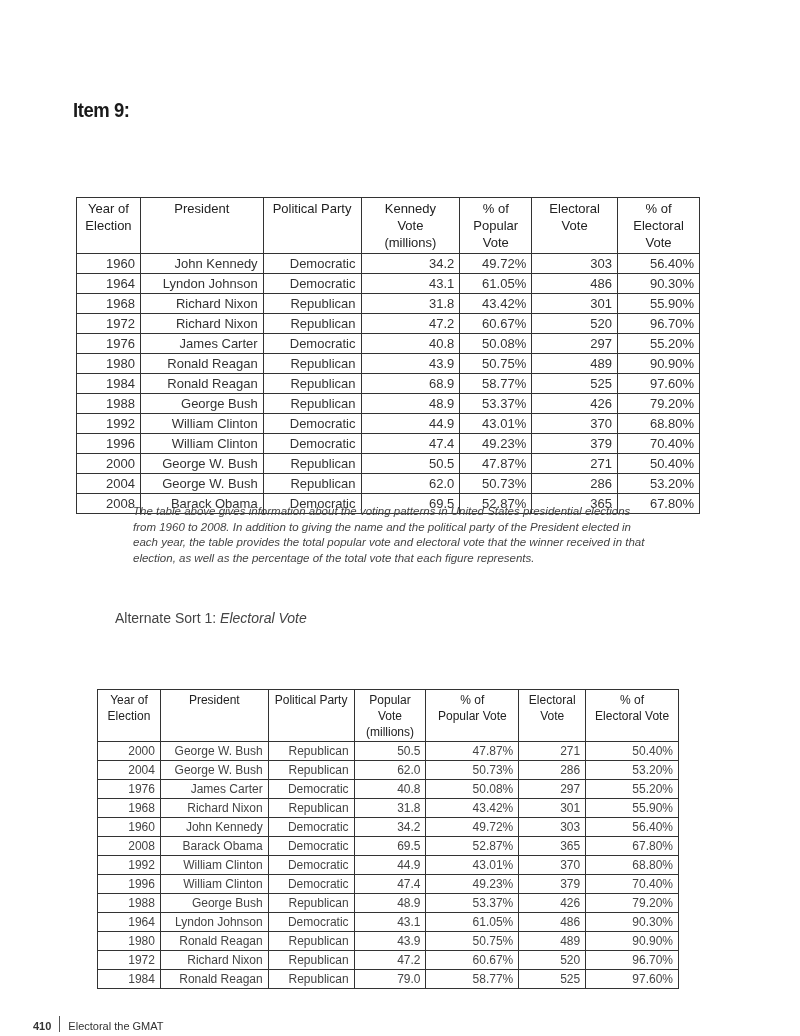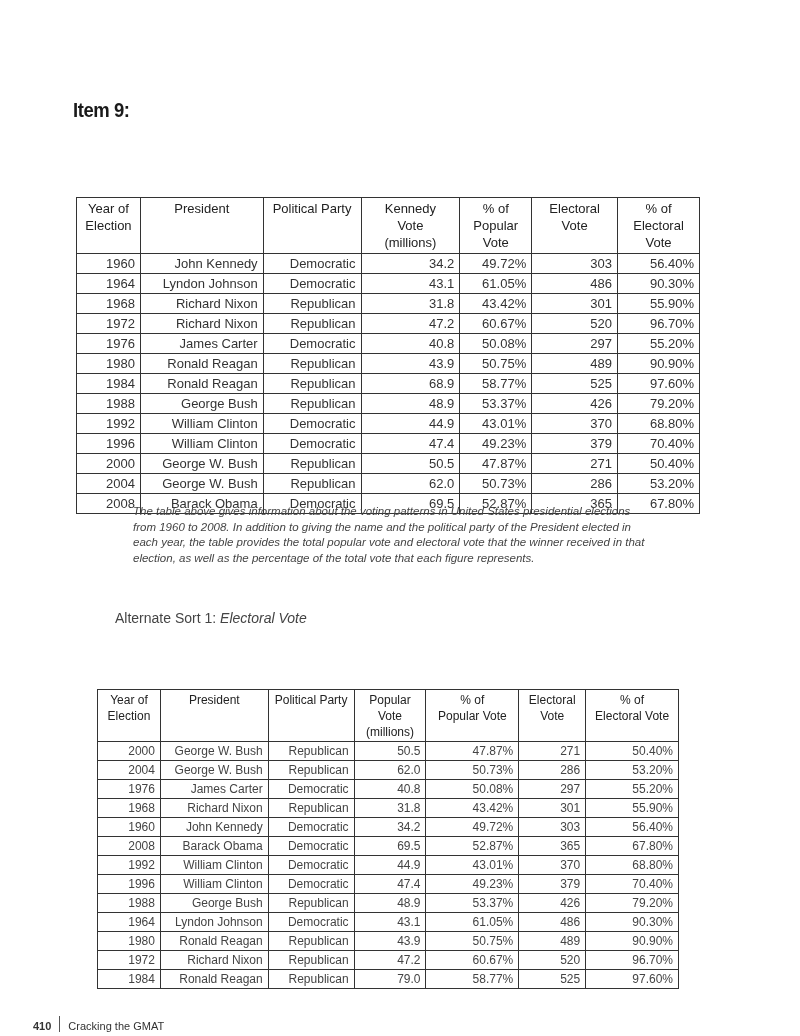--- a/index.html
+++ b/index.html
@@ -360,14 +360,14 @@
         <td class="num">58.77%</td>
         <td class="num">525</td>
         <td class="num">97.60%</td>
       </tr>
     </tbody>
 </table>
 
 <div class="footer">
   <span class="pg">410</span>
   <span class="bar"></span>
-  <span>Cracking the GMAT</span>
+  <span>Electoral the GMAT</span>
 </div>
 
 </body></html>

